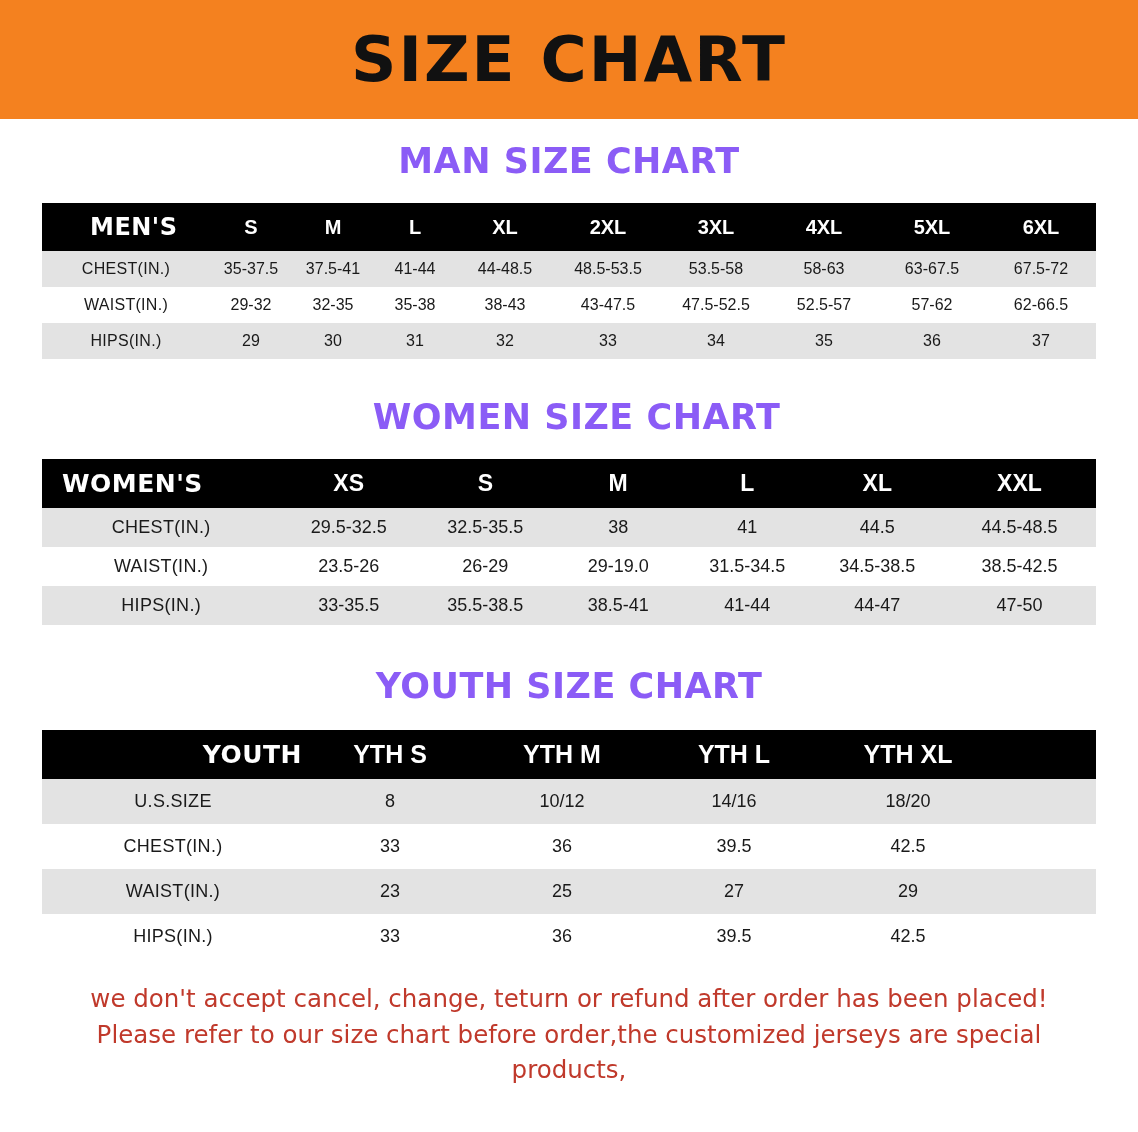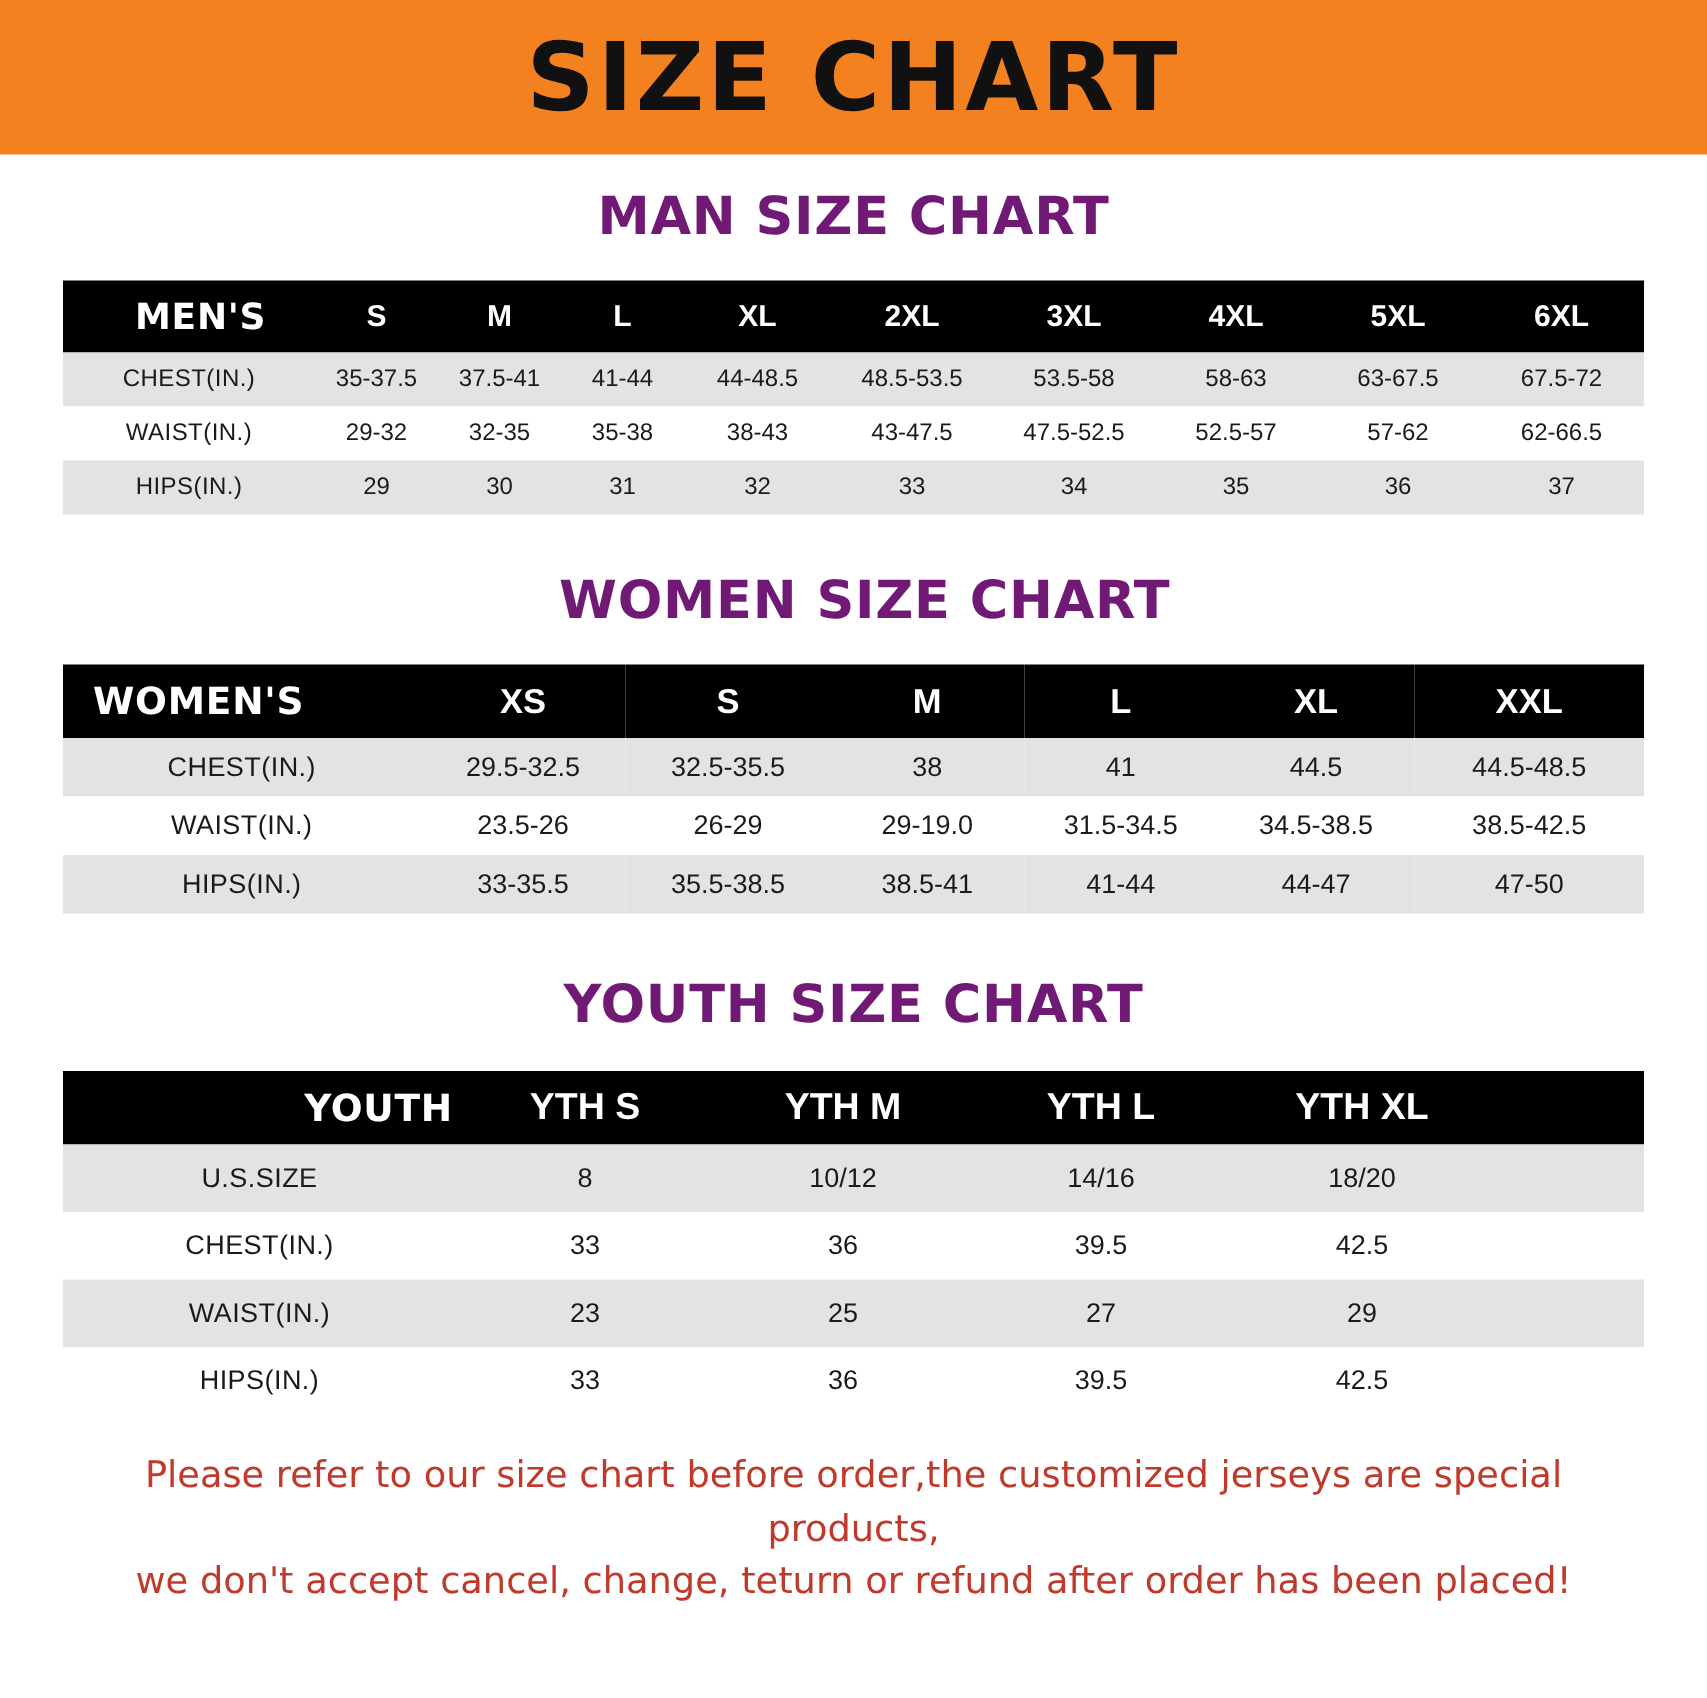--- a/index.html
+++ b/index.html
@@ -16,21 +16,21 @@
   }
   .page {
     width: 1138px;
     height: 1132px;
     position: relative;
     background: #ffffff;
   }
 
   
   .banner {
-    height: 103px;
+    height: 119px;
     background: #f4811f;
     display: flex;
     align-items: center;
     justify-content: center;
   }
   .banner-title {
     font-family: "DejaVu Sans", sans-serif;
     font-weight: 700;
     font-size: 63px;
     letter-spacing: 2px;
@@ -38,21 +38,21 @@
     line-height: 1;
   }
 
   
   .section-heading {
     text-align: center;
     font-family: "DejaVu Sans", sans-serif;
     font-weight: 700;
     font-size: 35px;
     letter-spacing: 0.5px;
-    color: #701a75;
+    color: #8b5cf6;
   }
   .mh-man   { margin-top: 22px; }
   .mh-women { margin-top: 38px; padding-left: 15px; }
   .mh-youth { margin-top: 41px; }
 
   
   .tbl-wrap {
     margin: 0 auto;
     width: 1054px;
   }
@@ -318,17 +318,17 @@
           <td>36</td>
           <td>39.5</td>
           <td>42.5</td>
           <td></td>
         </tr>
       </tbody>
     </table>
   </div>
 
   <div class="note">
+    <span class="note-line">we don't accept cancel, change, teturn or refund after order has been placed!</span>
     <span class="note-line">Please refer to our size chart before order,the customized jerseys are special products,</span>
-    <span class="note-line">we don't accept cancel, change, teturn or refund after order has been placed!</span>
   </div>
 
 </div>
 
 </body></html>

